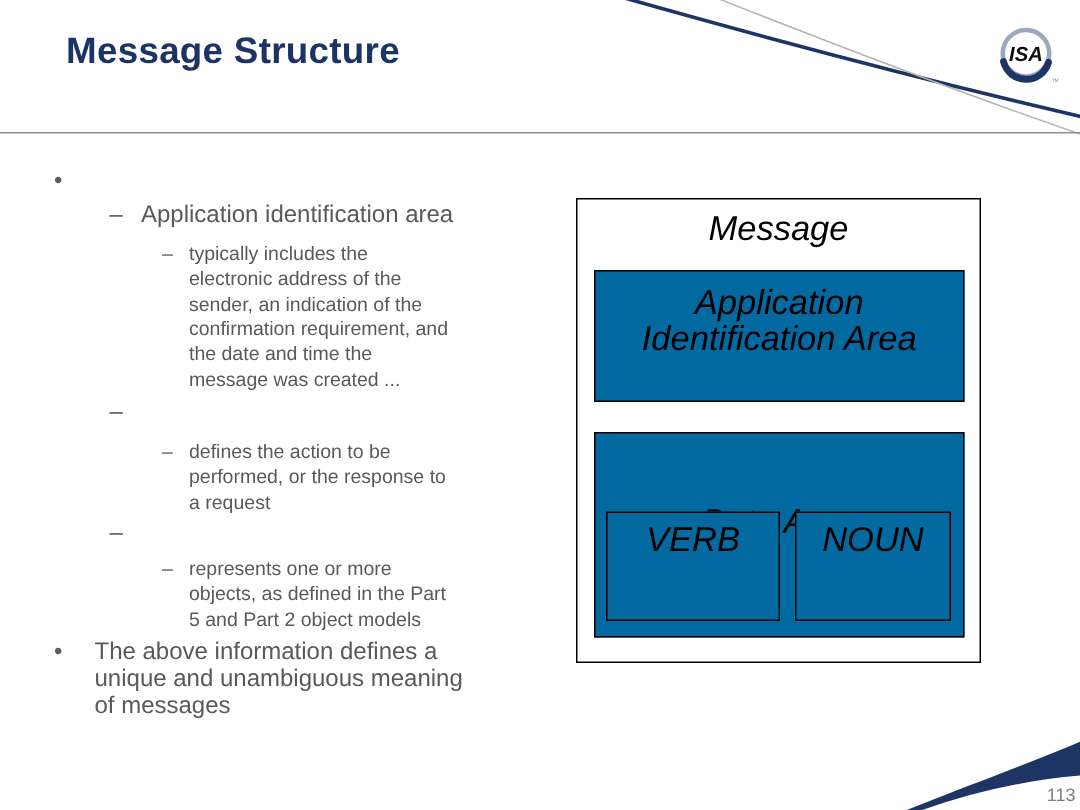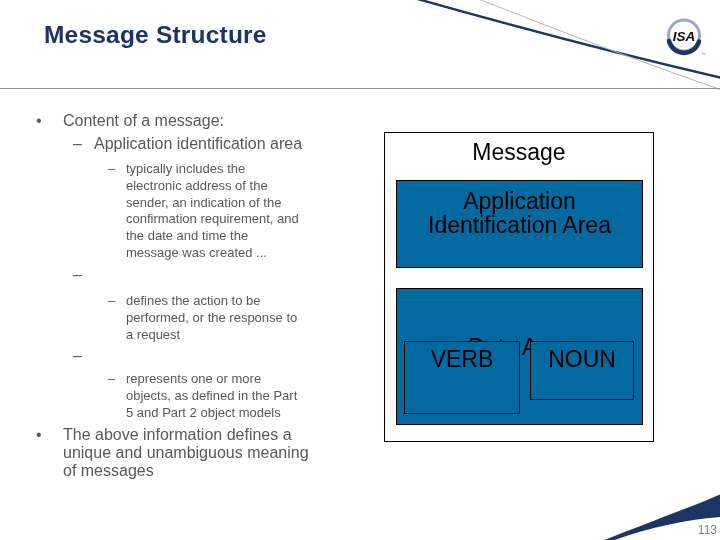--- a/index.html
+++ b/index.html
@@ -33,30 +33,30 @@
   .lvl2 .marker { width:21px; }
   .lvl3 { font-size:13px; line-height:16.8px; }
   .lvl3 .marker { width:18px; }
 
   
   .dbox {
     position:absolute; box-sizing:border-box;
     border:1.5px solid #000; background:#0369a1;
     color:#000; font-size:23px; text-align:center;
   }
-  .dbox .lbl { white-space:pre-line; line-height:24px; }
+  .dbox .lbl { white-space:pre-line; line-height:24px;font-style:italic; }
   #message-box   { left:384px; top:132px; width:270px; height:310px; background:transparent; }
   #message-box .lbl { padding-top:7px; }
   #app-box       { left:396px; top:180px; width:247px; height:88px;  }
   #app-box .lbl  { padding-top:8px; }
   #data-box      { left:396px; top:288px; width:247px; height:137px; }
   #data-box .lbl { padding-top:4px;margin-top:42px; }
   #verb-box      { left:404px; top:341px; width:116px; height:73px;  }
   #verb-box .lbl { padding-top:5px; }
-  #noun-box      { left:530px; top:341px; width:104px; height:59px;  }
+  #noun-box      { left:530px; top:341px; width:104px; height:73px;  }
   #noun-box .lbl { padding-top:5px; }
 
   
   #footer-swoosh { position:absolute; left:0; top:0; }
   #page-number {
     position:absolute; right:3px; top:523px;
     font-size:12px; color:#7f7f7f;
   }
 </style>
 </head>
@@ -74,21 +74,20 @@
     <path d="M7,27 A15.5,15.5 0 0 0 37,27.5" fill="none" stroke="#1e3462" stroke-width="4.6" stroke-linecap="round"></path>
     <text x="22" y="26.5" text-anchor="middle" font-size="13.5" font-weight="bold" font-style="italic" fill="#0d0d0d">ISA</text>
     <text x="39" y="42" font-size="5" fill="#8a8a8a">™</text>
   </svg>
 
   <div id="slide-title">Message Structure</div>
   <div id="header-divider"></div>
 
   <div class="row lvl1" style="left:36px; top:112px;">
     <span class="marker">•</span>
-    <span class="txt">Content of a message:</span>
   </div>
   <div class="row lvl2" style="left:73px; top:134px;">
     <span class="marker">–</span>
     <span class="txt">Application identification area</span>
   </div>
   <div class="row lvl3" style="left:108px; top:161px;">
     <span class="marker">–</span>
     <span class="txt">typically includes the
 electronic address of the
 sender, an indication of the

